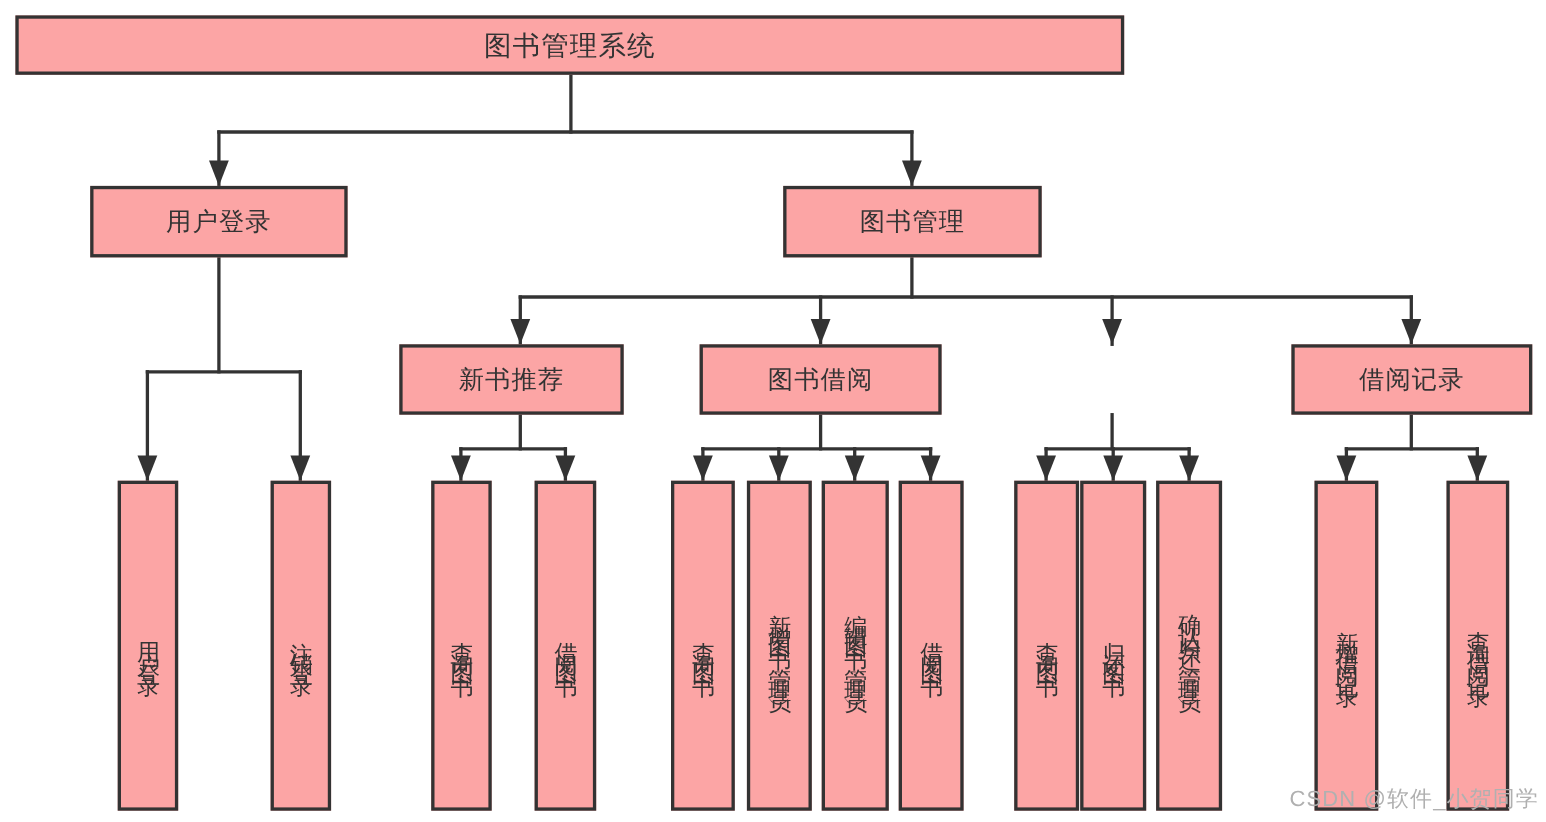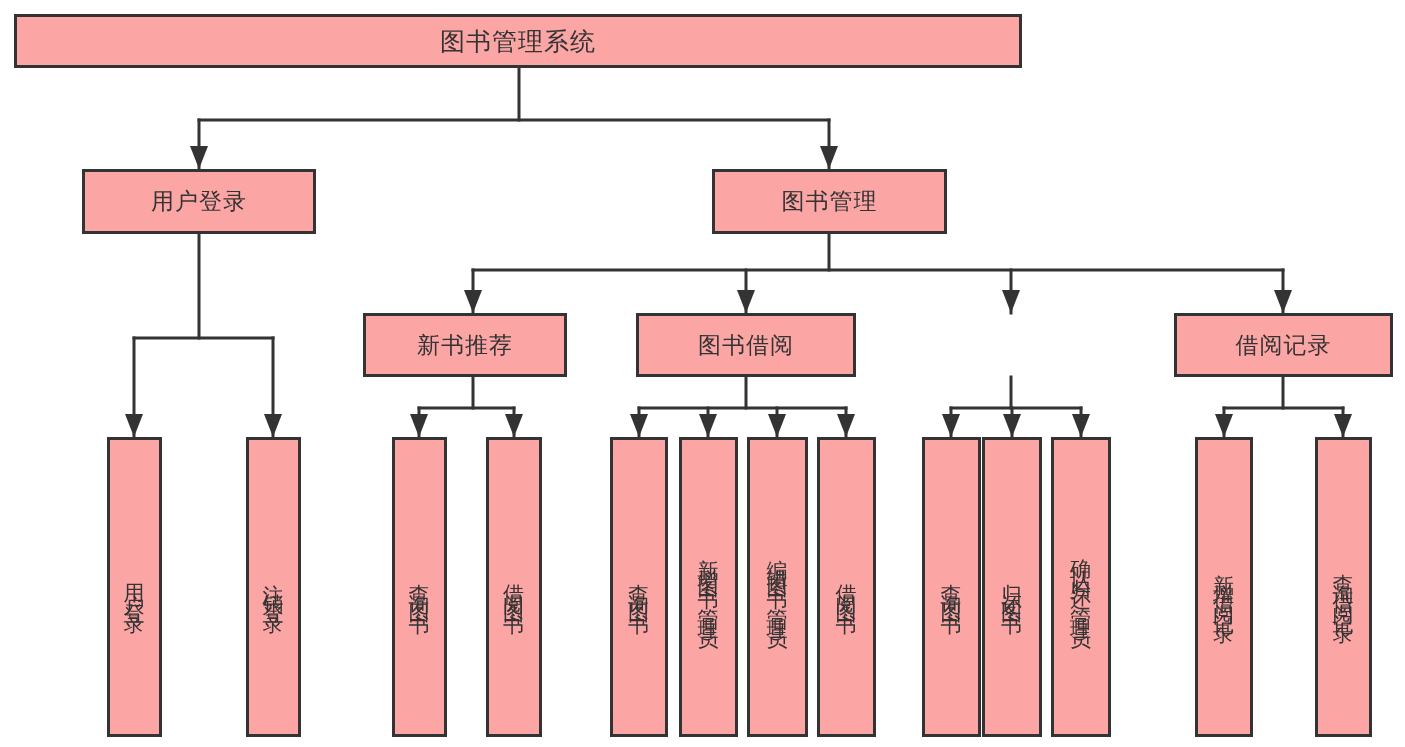--- a/index.html
+++ b/index.html
@@ -99,20 +99,21 @@
       <polyline points="1081,408 1081,437" class="edge"></polyline>
       <polygon points="1072,414 1090,414 1081,437" class="arrow"></polygon>
       <polyline points="1283,377 1283,408" class="edge"></polyline>
       <polyline points="1224,408 1343,408" class="edge"></polyline>
       <polyline points="1224,408 1224,437" class="edge"></polyline>
       <polygon points="1215,414 1233,414 1224,437" class="arrow"></polygon>
       <polyline points="1343,408 1343,437" class="edge"></polyline>
       <polygon points="1334,414 1352,414 1343,437" class="arrow"></polygon>
     </svg>
 
+  <div id="watermark">CSDN @软件_小贺同学</div>
 <div class="node root" style="left: 14px; top: 14px; width: 1008px; height: 54px;">
       <span class="lbl">图书管理系统</span>
     </div>
     <div class="node h" style="left: 82px; top: 169px; width: 234px; height: 65px;">
       <span class="lbl">用户登录</span>
     </div>
     <div class="node h" style="left: 712px; top: 169px; width: 235px; height: 65px;">
       <span class="lbl">图书管理</span>
     </div>
     <div class="node h" style="left: 363px; top: 313px; width: 204px; height: 64px;">

